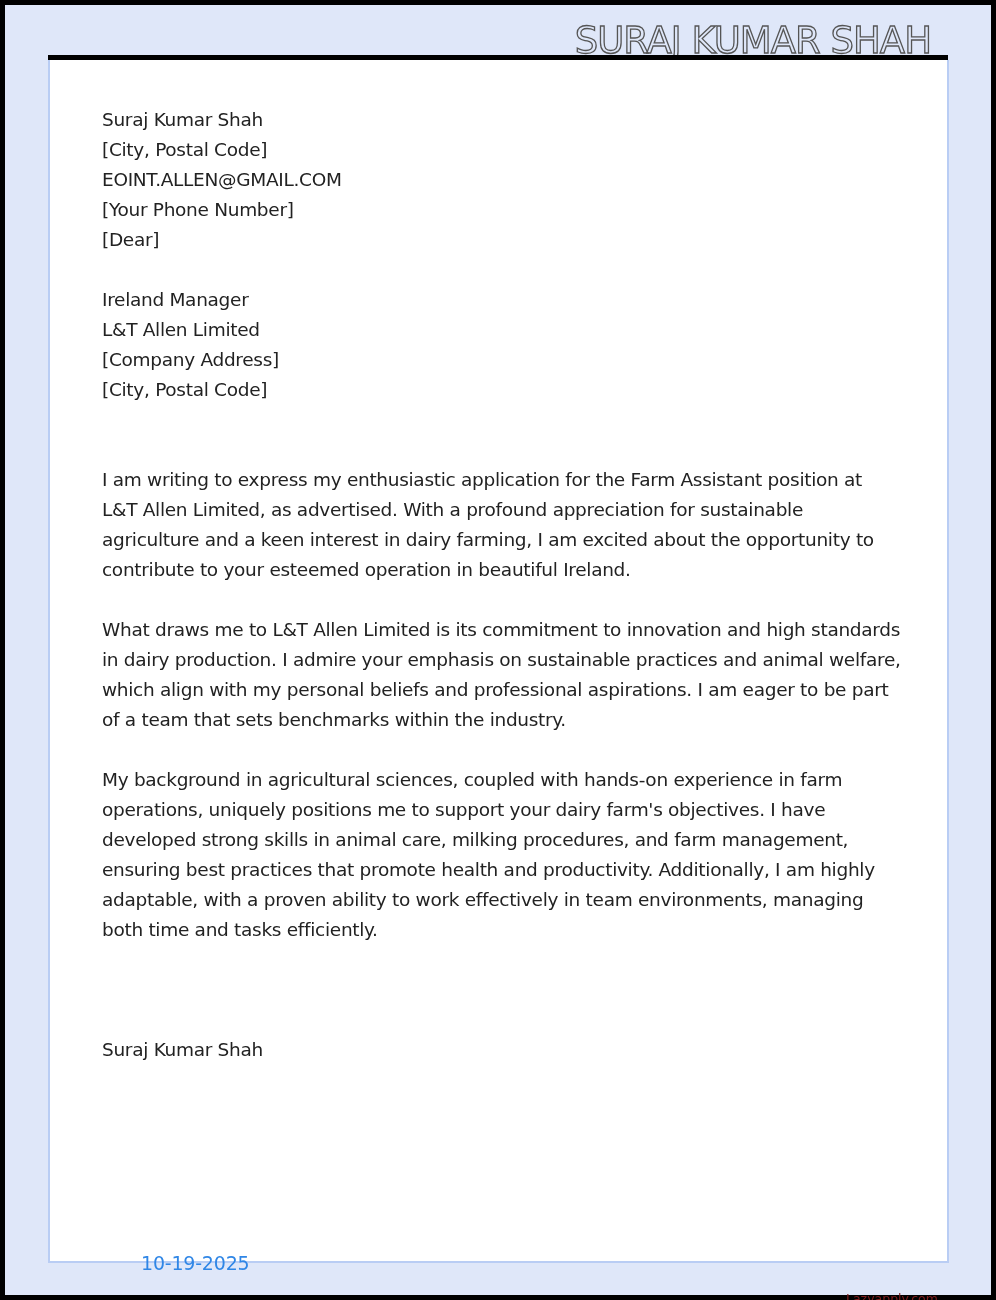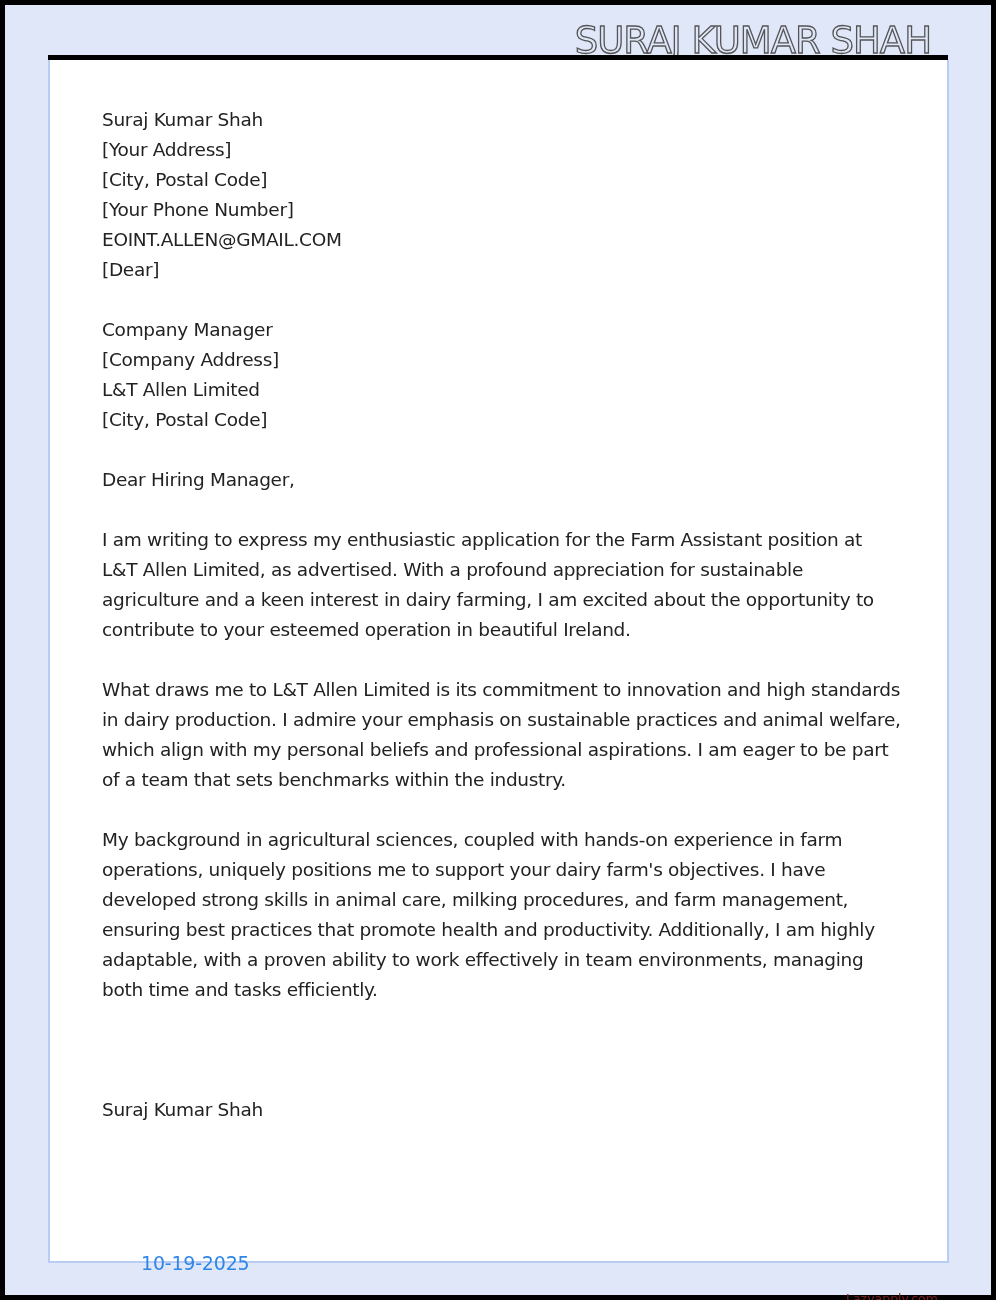--- a/index.html
+++ b/index.html
@@ -54,35 +54,33 @@
 <body>
 
 <div class="frame">
   <div class="name-header">SURAJ KUMAR SHAH</div>
   <div class="rule"></div>
 
   <div class="card">
     <div class="letter">
       <div>
         <p>Suraj Kumar Shah</p>
-        <p>[Your Address]</p>
         <p>[City, Postal Code]</p>
+        <p>EOINT.ALLEN@GMAIL.COM</p>
         <p>[Your Phone Number]</p>
-        <p>EOINT.ALLEN@GMAIL.COM</p>
         <p>[Dear]</p>
       </div>
       <div class="gap"></div>
       <div>
-        <p>Company Manager</p>
+        <p>Ireland Manager</p>
+        <p>L&amp;T Allen Limited</p>
         <p>[Company Address]</p>
-        <p>L&amp;T Allen Limited</p>
         <p>[City, Postal Code]</p>
       </div>
       <div class="gap"></div>
-      <p>Dear Hiring Manager,</p>
       <div class="gap"></div>
       <p>I am writing to express my enthusiastic application for the Farm Assistant position at L&amp;T Allen Limited, as advertised. With a profound appreciation for sustainable agriculture and a keen interest in dairy farming, I am excited about the opportunity to contribute to your esteemed operation in beautiful Ireland.</p>
       <div class="gap"></div>
       <p>What draws me to L&amp;T Allen Limited is its commitment to innovation and high standards in dairy production. I admire your emphasis on sustainable practices and animal welfare, which align with my personal beliefs and professional aspirations. I am eager to be part of a team that sets benchmarks within the industry.</p>
       <div class="gap"></div>
       <p>My background in agricultural sciences, coupled with hands-on experience in farm operations, uniquely positions me to support your dairy farm's objectives. I have developed strong skills in animal care, milking procedures, and farm management, ensuring best practices that promote health and productivity. Additionally, I am highly adaptable, with a proven ability to work effectively in team environments, managing both time and tasks efficiently.</p>
       <div class="gap"></div>
       <div class="gap"></div>
       <div class="gap"></div>
       <p>Suraj Kumar Shah</p>

